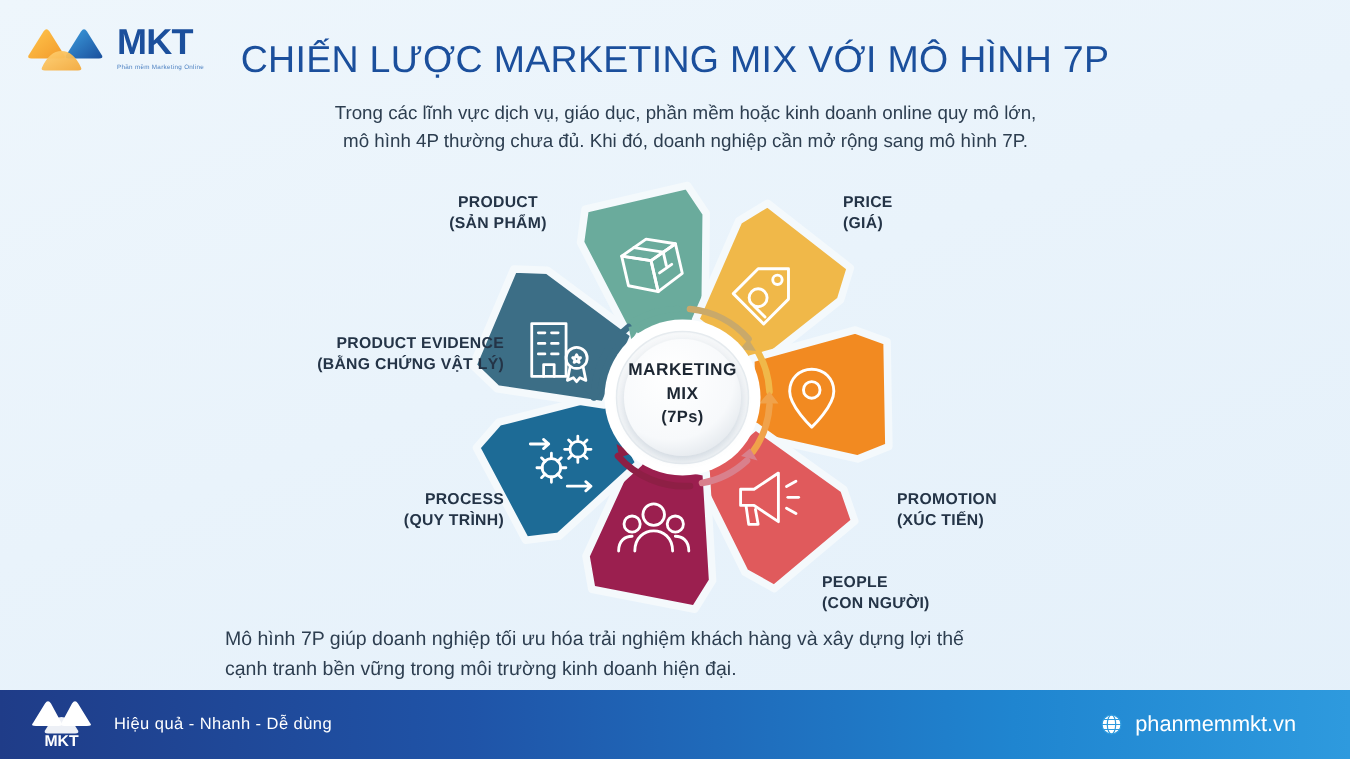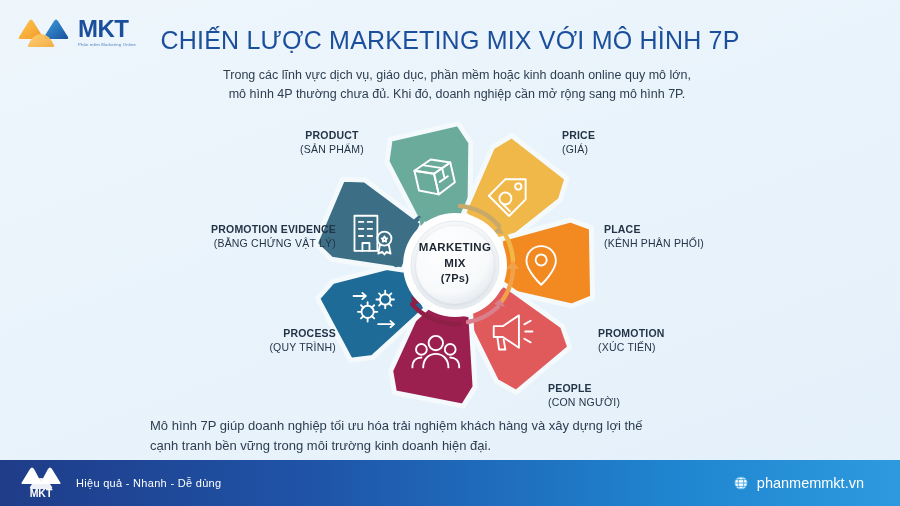--- a/index.html
+++ b/index.html
@@ -55,21 +55,21 @@
   .wheel svg { display: block; }
 
   
   .seg-label {
     position: absolute;
     font-size: 10.5px; font-weight: bold;
     color: #243447; line-height: 1.35;
     letter-spacing: .2px;
     white-space: nowrap;
   }
-  .seg-label .sub { font-weight: normal; }
+  .seg-label .sub { font-weight: bold; }
   .lbl-product  { left: 272px;  top: 128px; text-align: center; width: 120px; }
   .lbl-price    { left: 562px;  top: 128px; text-align: left;   width: 150px; }
   .lbl-place    { left: 604px;  top: 222px; text-align: left;   width: 170px; }
   .lbl-promotion{ left: 598px;  top: 326px; text-align: left;   width: 160px; }
   .lbl-people   { left: 548px;  top: 381px; text-align: left;   width: 150px; }
   .lbl-process  { left: 196px;  top: 326px; text-align: right;  width: 140px; }
   .lbl-physical { left: 140px;  top: 222px; text-align: right;  width: 196px; }
 
   
   .hub-text {
@@ -264,42 +264,38 @@
   <div class="seg-label lbl-product">
     <span>PRODUCT</span><br>
     <span class="sub">(SẢN PHẨM)</span>
   </div>
 
   <div class="seg-label lbl-price">
     <span>PRICE</span><br>
     <span class="sub">(GIÁ)</span>
   </div>
 
-  <div class="seg-label lbl-place">
-    <span>PLACE</span><br>
-    <span class="sub">(KÊNH PHÂN PHỐI)</span>
-  </div>
 
   <div class="seg-label lbl-promotion">
     <span>PROMOTION</span><br>
     <span class="sub">(XÚC TIẾN)</span>
   </div>
 
   <div class="seg-label lbl-people">
     <span>PEOPLE</span><br>
     <span class="sub">(CON NGƯỜI)</span>
   </div>
 
   <div class="seg-label lbl-process">
     <span>PROCESS</span><br>
     <span class="sub">(QUY TRÌNH)</span>
   </div>
 
   <div class="seg-label lbl-physical">
-    <span>PROMOTION EVIDENCE</span><br>
+    <span>PRODUCT EVIDENCE</span><br>
     <span class="sub">(BẰNG CHỨNG VẬT LÝ)</span>
   </div>
 
   <div class="hub-text">
     <span>MARKETING</span><br>
     <span>MIX</span><br>
     <span class="hub-sub">(7Ps)</span>
   </div>
 
   <div class="footnote">

